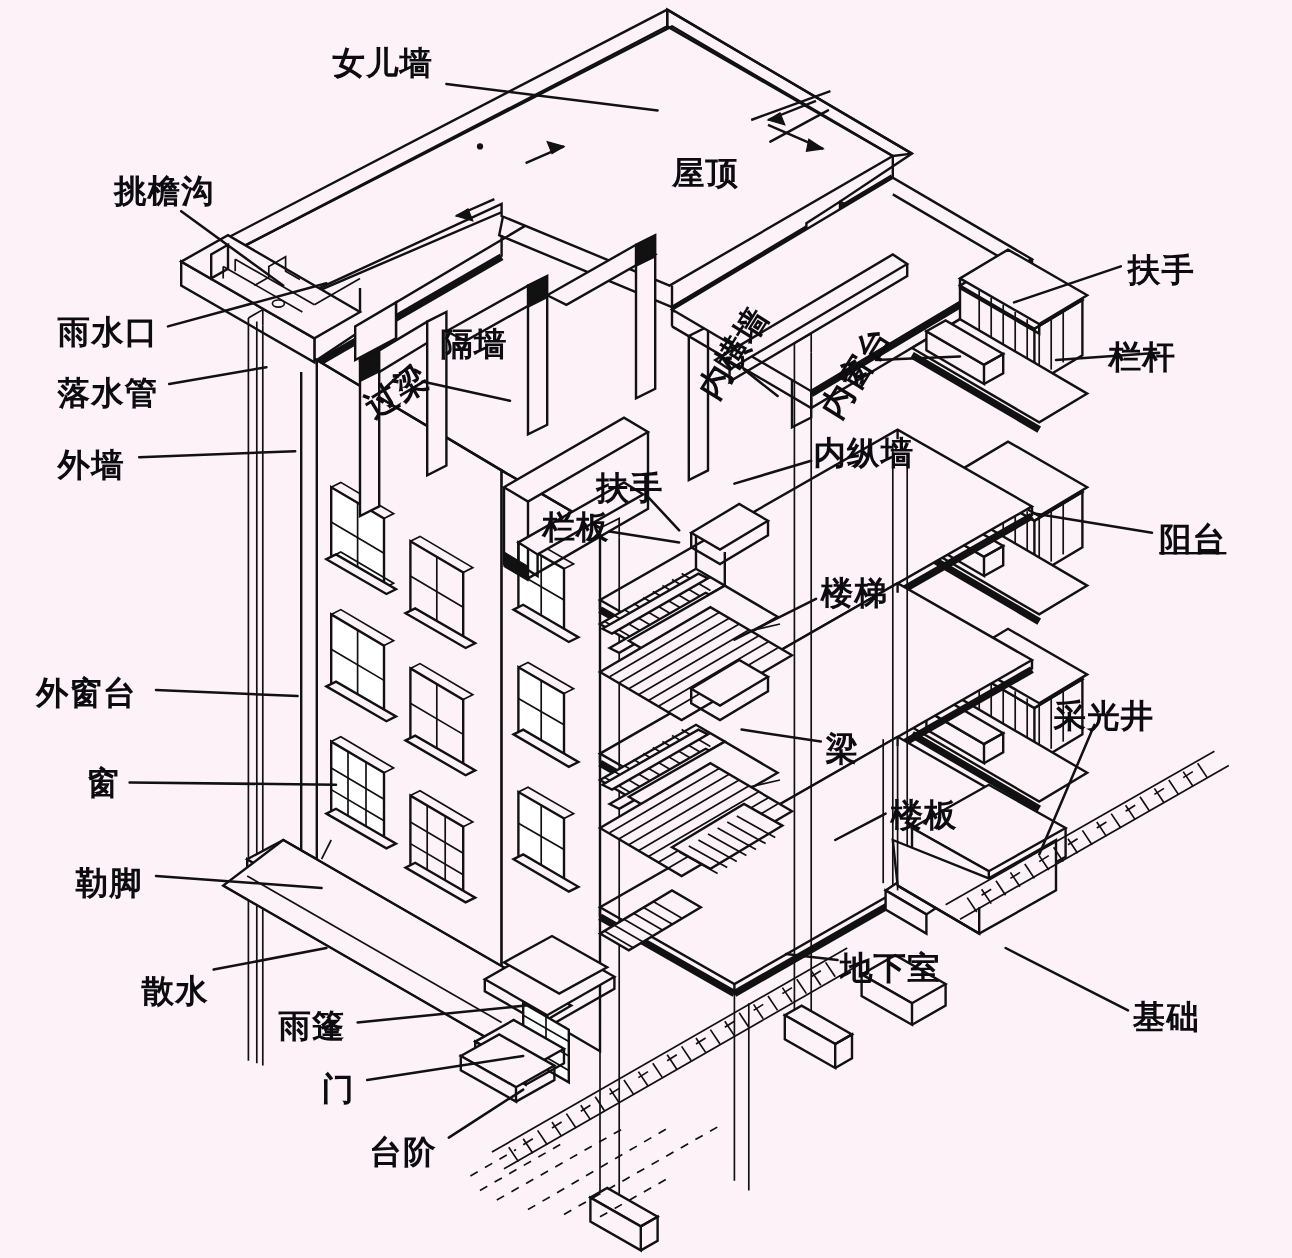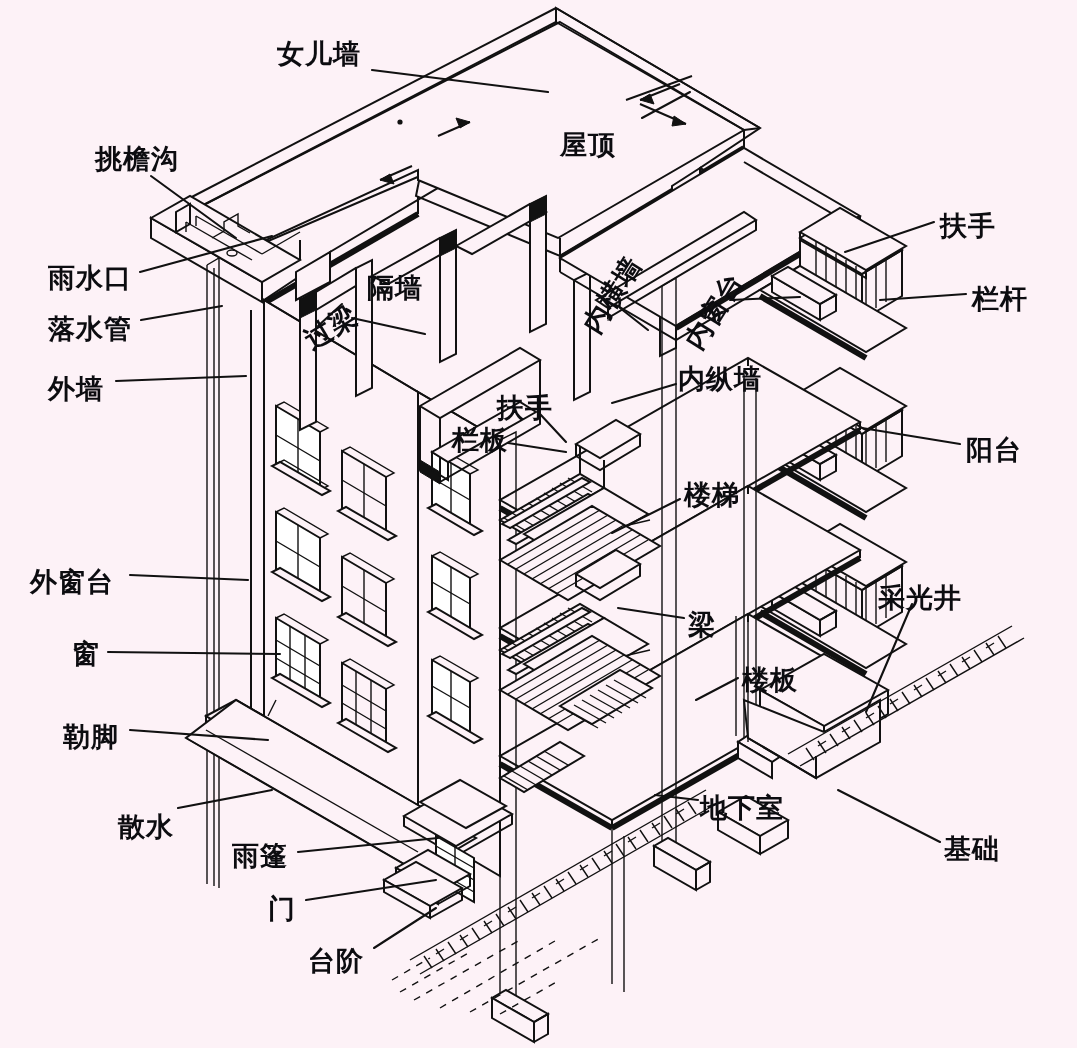--- a/index.html
+++ b/index.html
@@ -527,32 +527,32 @@
       <div class="lbl" style="left: 560px; top: 131px;">屋顶</div>
       <div class="lbl" style="left: 95px; top: 146px; font-family: Liberation Serif, serif;">挑檐沟</div>
       <div class="lbl" style="left: 48px; top: 264px;">雨水口</div>
       <div class="lbl" style="left: 48px; top: 315px;">落水管</div>
       <div class="lbl" style="left: 48px; top: 375px;">外墙</div>
       <div class="lbl" style="left: 335px; top: 274px; margin-left: 32px;">隔墙</div>
       <div class="lbl rot" style="left: 300px; top: 330px; transform: rotate(-31deg);">过梁</div>
       <div class="lbl rot" style="left: 578px; top: 323px; transform: rotate(-58deg);">内横墙</div>
       <div class="lbl rot" style="left: 680px; top: 339px; transform: rotate(-58deg);">内窗台</div>
       <div class="lbl" style="left: 940px; top: 212px;">扶手</div>
-      <div class="lbl" style="left: 972px; top: 285px;">栏杆</div>
+      <div class="lbl" style="left: 924px; top: 285px;">栏杆</div>
       <div class="lbl" style="left: 678px; top: 365px;">内纵墙</div>
-      <div class="lbl" style="left: 966px; top: 436px;">阳台</div>
+      <div class="lbl" style="left: 966px; top: 436px; text-decoration: underline;">阳台</div>
       <div class="lbl" style="left: 497px; top: 394px;">扶手</div>
       <div class="lbl" style="left: 452px; top: 426px;">栏板</div>
       <div class="lbl" style="left: 684px; top: 481px;">楼梯</div>
       <div class="lbl" style="left: 688px; top: 611px;">梁</div>
       <div class="lbl" style="left: 742px; top: 666px;">楼板</div>
       <div class="lbl" style="left: 878px; top: 584px;">采光井</div>
       <div class="lbl" style="left: 700px; top: 794px;">地下室</div>
       <div class="lbl" style="left: 944px; top: 835px;">基础</div>
-      <div class="lbl" style="left: 30px; top: 568px;">外窗台</div>
+      <div class="lbl" style="left: 30px; top: 568px; font-family: Liberation Mono, monospace;">外窗台</div>
       <div class="lbl" style="left: 72px; top: 640px;">窗</div>
       <div class="lbl" style="left: 63px; top: 723px;">勒脚</div>
       <div class="lbl" style="left: 118px; top: 813px;">散水</div>
       <div class="lbl" style="left: 232px; top: 842px;">雨篷</div>
       <div class="lbl" style="left: 268px; top: 895px;">门</div>
       <div class="lbl" style="left: 308px; top: 947px;">台阶</div>
     </div>
 
 </div>
 

